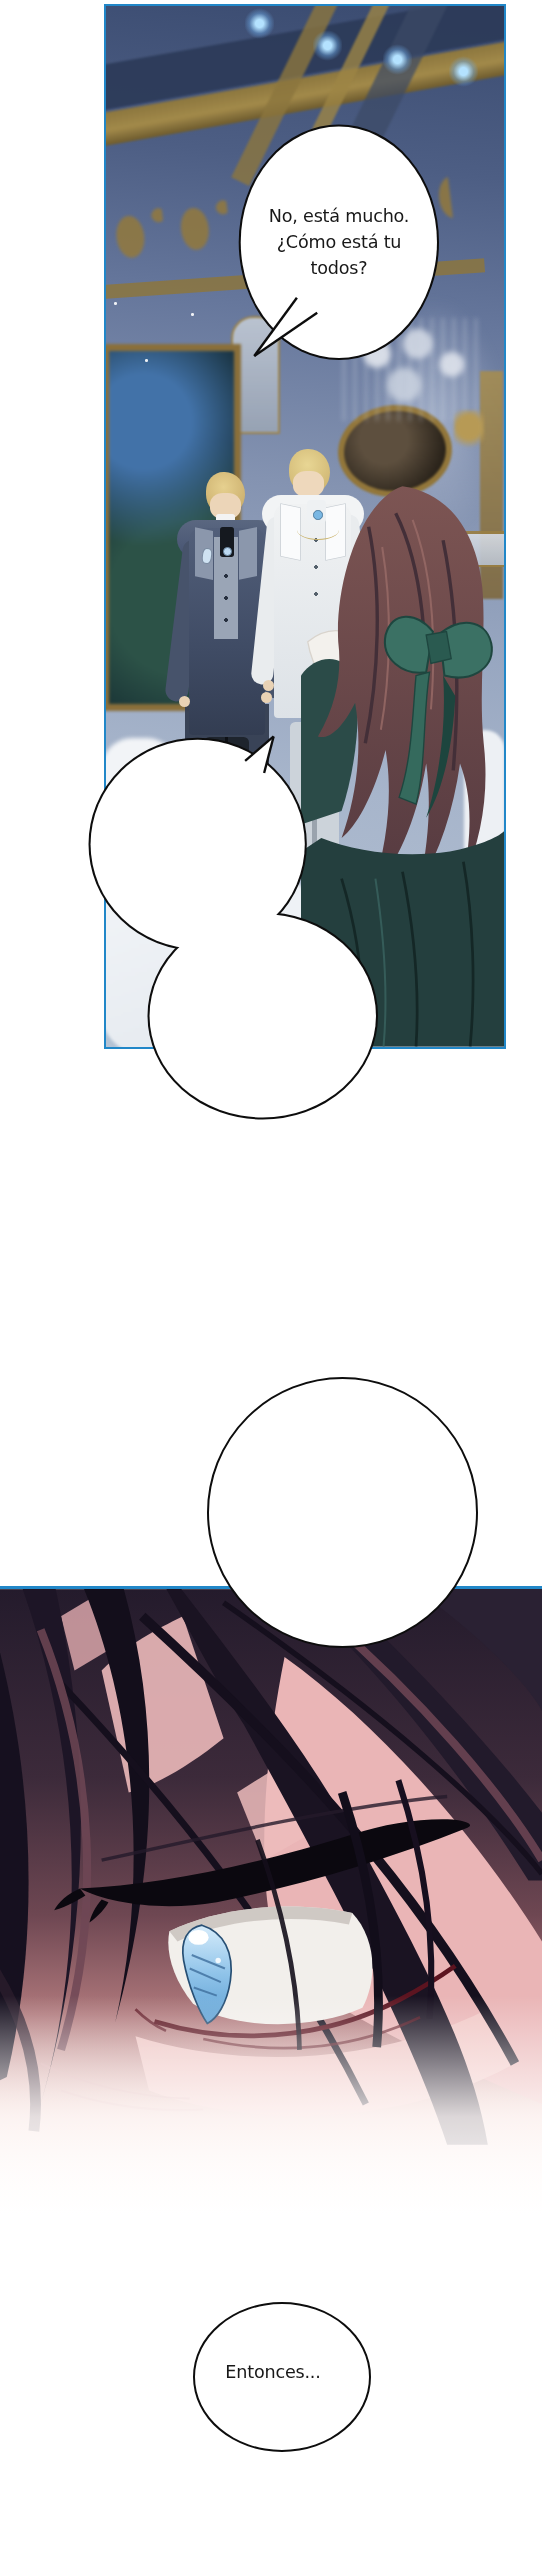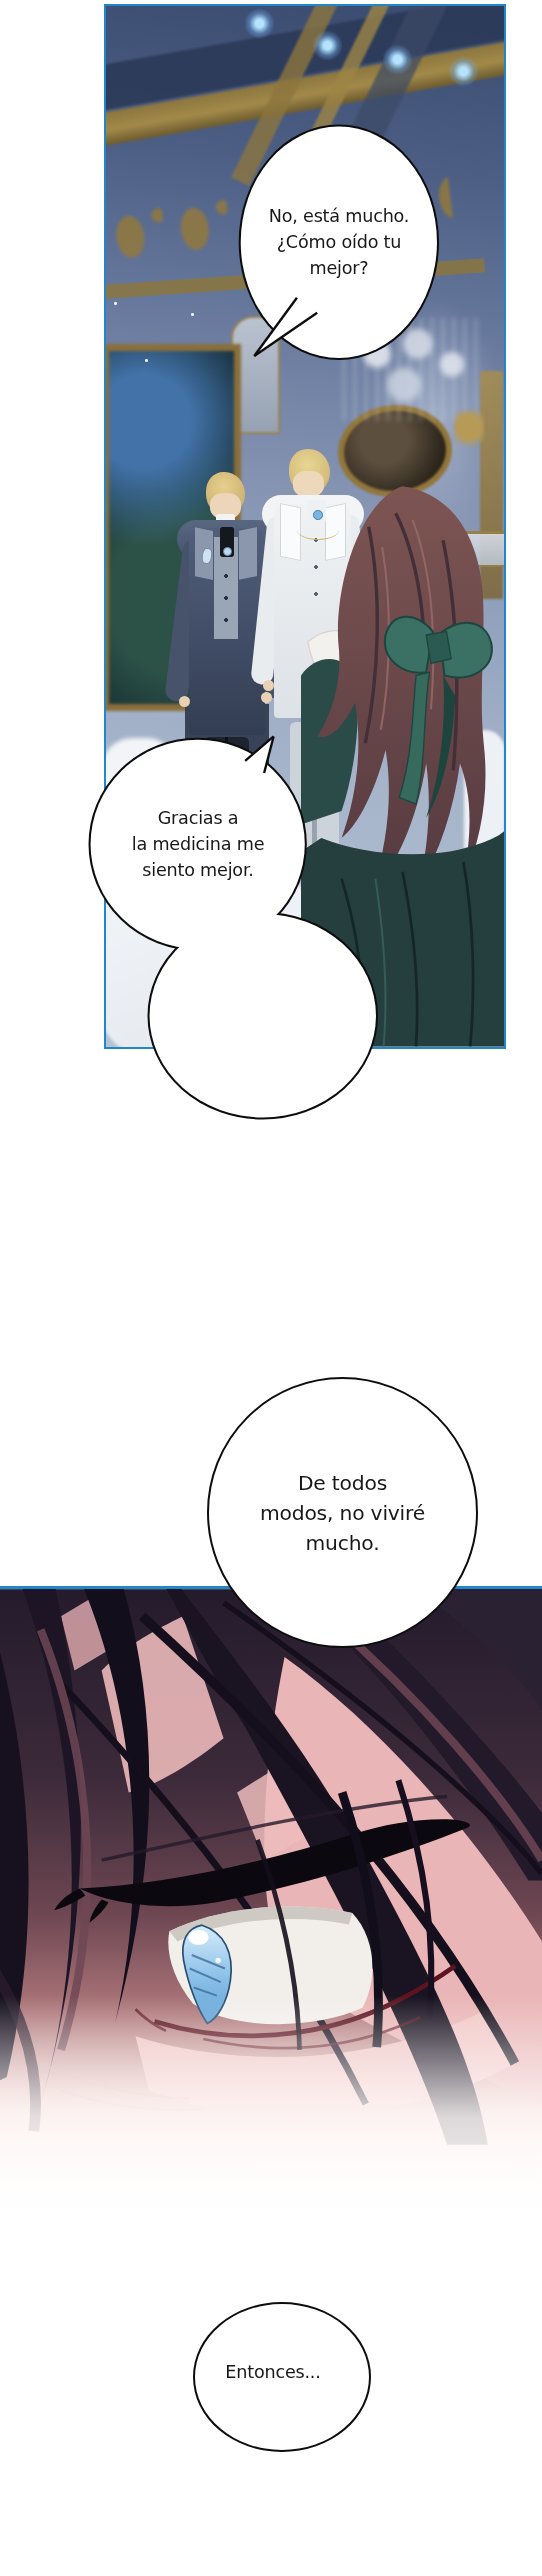--- a/index.html
+++ b/index.html
@@ -230,38 +230,33 @@
 
   <svg class="abs bsvg" style="left:236px;top:123px" width="203" height="244" viewBox="0 0 300 360">
     <ellipse cx="152" cy="176" rx="145" ry="171" fill="none" stroke="#0d0d0d" stroke-width="6"></ellipse>
     <ellipse cx="152" cy="176" rx="145" ry="171" fill="#fff"></ellipse>
     <polygon points="90,258 27,344 120,280" fill="#fff"></polygon>
     <path d="M90,258 L27,344" stroke="#0d0d0d" stroke-width="3.5" fill="none"></path>
     <path d="M27,344 L120,280" stroke="#0d0d0d" stroke-width="3.5" fill="none"></path>
   </svg>
   <div class="abs btext" style="left:251px;top:203px;width:176px">
     <div>No, está mucho.</div>
-    <div>¿Cómo oído tu</div>
-    <div>mejor?</div>
+    <div>¿Cómo está tu</div>
+    <div>todos?</div>
   </div>
 
   <svg class="abs bsvg" style="left:81px;top:729px" width="312" height="400" viewBox="0 0 460 590">
     <ellipse cx="172" cy="170" rx="158" ry="154" fill="none" stroke="#0d0d0d" stroke-width="6"></ellipse>
     <ellipse cx="268" cy="423" rx="167" ry="150" fill="none" stroke="#0d0d0d" stroke-width="6"></ellipse>
     <ellipse cx="172" cy="170" rx="158" ry="154" fill="#fff"></ellipse>
     <ellipse cx="268" cy="423" rx="167" ry="150" fill="#fff"></ellipse>
     <polygon points="242,47 284,11 270,65" fill="#fff"></polygon>
     <path d="M242,47 L284,11" stroke="#0d0d0d" stroke-width="3.5" fill="none"></path>
     <path d="M284,11 L270,65" stroke="#0d0d0d" stroke-width="3.5" fill="none"></path>
   </svg>
-  <div class="abs btext" style="left:110px;top:805px;width:176px">
-    <div>Gracias a</div>
-    <div>la medicina me</div>
-    <div>siento mejor.</div>
-  </div>
 
   <div class="abs panel2">
     <svg width="542" height="627" viewBox="0 0 800 925">
       <defs>
         <linearGradient id="gBase" x1="0" y1="0" x2="0" y2="1">
           <stop offset="0" stop-color="#241b2c"></stop>
             <stop offset=".30" stop-color="#3c2a3a"></stop>
           <stop offset=".52" stop-color="#6e4752"></stop>
             <stop offset=".68" stop-color="#b0797c"></stop>
           <stop offset=".82" stop-color="#e7c2bd"></stop>
@@ -325,25 +320,20 @@
       </g>
       <g stroke="#d8a8ab" stroke-width="3" fill="none" opacity=".5">
         <path d="M60,700 C120,730 200,750 280,752"></path>
         <path d="M90,740 C160,764 230,772 300,768"></path>
       </g>
       <rect x="0" y="600" width="800" height="325" fill="url(#fadeg)"></rect>
     </svg>
   </div>
 
   <div class="abs bubble-circle"></div>
-  <div class="abs btext btext-big" style="left:241px;top:1468px;width:203px">
-    <div>De todos</div>
-    <div>modos, no viviré</div>
-    <div>mucho.</div>
-  </div>
 
   <div class="abs bubble-oval"></div>
   <div class="abs btext" style="left:193px;top:2359px;width:160px">
     <div>Entonces...</div>
   </div>
 
 </div>
 
 
 </body></html>

